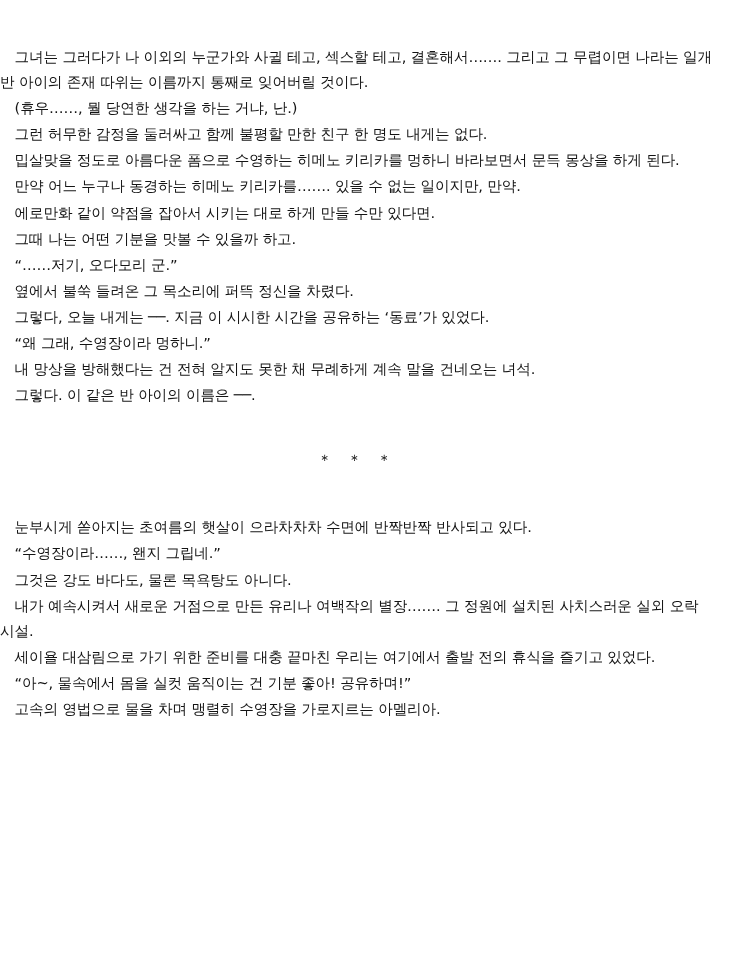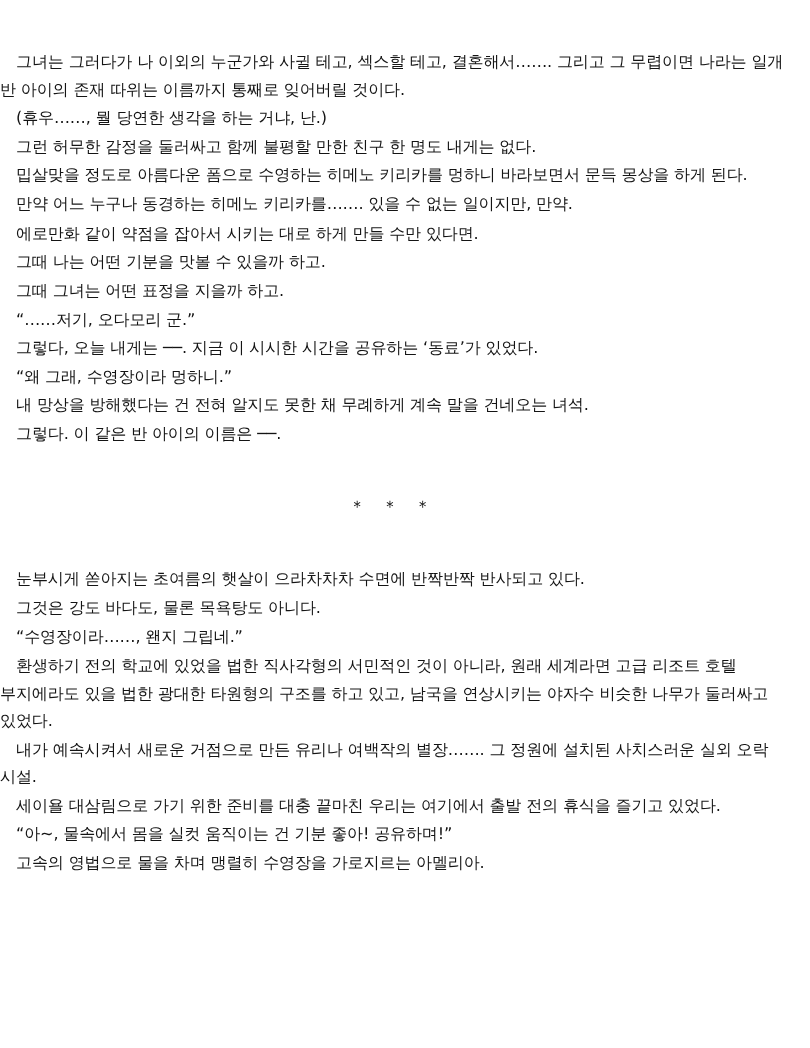--- a/index.html
+++ b/index.html
@@ -43,34 +43,33 @@
 <div class="page">
 
   <div class="block">
     <p class="para">그녀는 그러다가 나 이외의 누군가와 사귈 테고, 섹스할 테고, 결혼해서……. 그리고 그 무렵이면 나라는 일개 반 아이의 존재 따위는 이름까지 통째로 잊어버릴 것이다.</p>
     <p class="para">(휴우……, 뭘 당연한 생각을 하는 거냐, 난.)</p>
     <p class="para">그런 허무한 감정을 둘러싸고 함께 불평할 만한 친구 한 명도 내게는 없다.</p>
     <p class="para">밉살맞을 정도로 아름다운 폼으로 수영하는 히메노 키리카를 멍하니 바라보면서 문득 몽상을 하게 된다.</p>
     <p class="para">만약 어느 누구나 동경하는 히메노 키리카를……. 있을 수 없는 일이지만, 만약.</p>
     <p class="para">에로만화 같이 약점을 잡아서 시키는 대로 하게 만들 수만 있다면.</p>
     <p class="para">그때 나는 어떤 기분을 맛볼 수 있을까 하고.</p>
-    <p class="para">그때 그녀는 어떤 표정을 지을까 하고.</p>
     <p class="para">“……저기, 오다모리 군.”</p>
+    <p class="para">옆에서 불쑥 들려온 그 목소리에 퍼뜩 정신을 차렸다.</p>
     <p class="para">그렇다, 오늘 내게는 ──. 지금 이 시시한 시간을 공유하는 ‘동료’가 있었다.</p>
     <p class="para">“왜 그래, 수영장이라 멍하니.”</p>
     <p class="para">내 망상을 방해했다는 건 전혀 알지도 못한 채 무례하게 계속 말을 건네오는 녀석.</p>
     <p class="para">그렇다. 이 같은 반 아이의 이름은 ──.</p>
   </div>
 
   <div class="scene-break">＊ ＊ ＊</div>
 
   <div class="block">
     <p class="para">눈부시게 쏟아지는 초여름의 햇살이 으라차차차 수면에 반짝반짝 반사되고 있다.</p>
+    <p class="para">“수영장이라……, 왠지 그립네.”</p>
     <p class="para">그것은 강도 바다도, 물론 목욕탕도 아니다.</p>
-    <p class="para">“수영장이라……, 왠지 그립네.”</p>
-    <p class="para">환생하기 전의 학교에 있었을 법한 직사각형의 서민적인 것이 아니라, 원래 세계라면 고급 리조트 호텔 부지에라도 있을 법한 광대한 타원형의 구조를 하고 있고, 남국을 연상시키는 야자수 비슷한 나무가 둘러싸고 있었다.</p>
     <p class="para">내가 예속시켜서 새로운 거점으로 만든 유리나 여백작의 별장……. 그 정원에 설치된 사치스러운 실외 오락 시설.</p>
     <p class="para">세이욜 대삼림으로 가기 위한 준비를 대충 끝마친 우리는 여기에서 출발 전의 휴식을 즐기고 있었다.</p>
     <p class="para">“아~, 물속에서 몸을 실컷 움직이는 건 기분 좋아! 공유하며!”</p>
     <p class="para">고속의 영법으로 물을 차며 맹렬히 수영장을 가로지르는 아멜리아.</p>
   </div>
 
 </div>
 
 </body></html>

